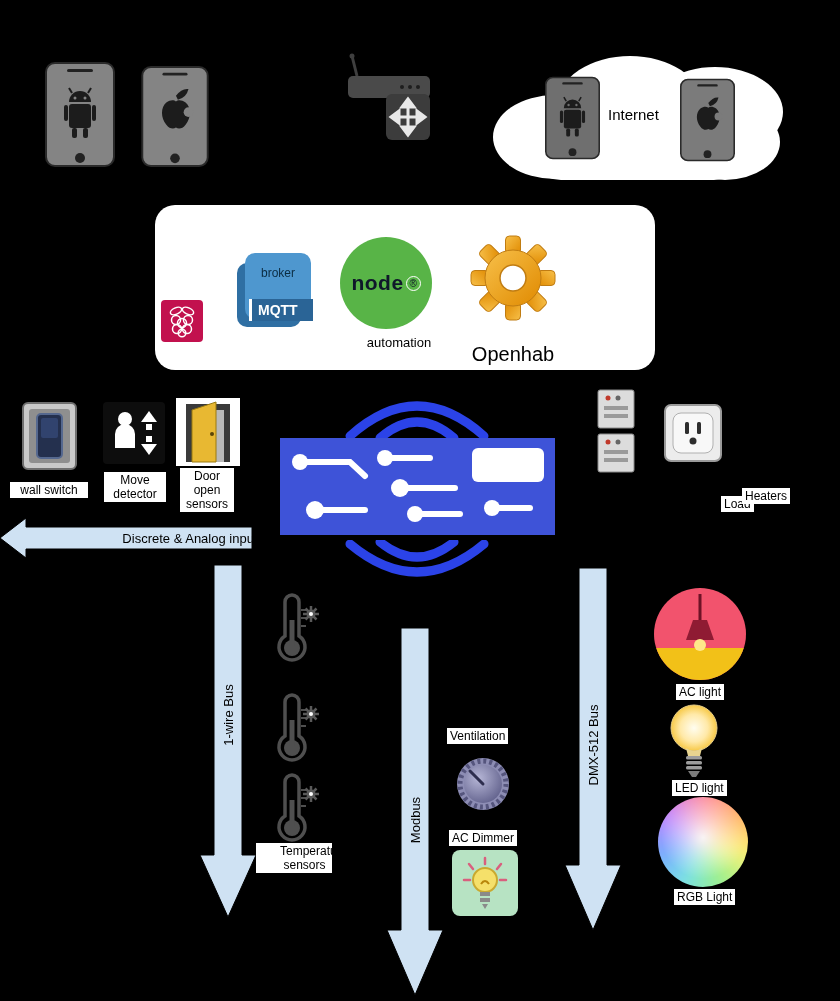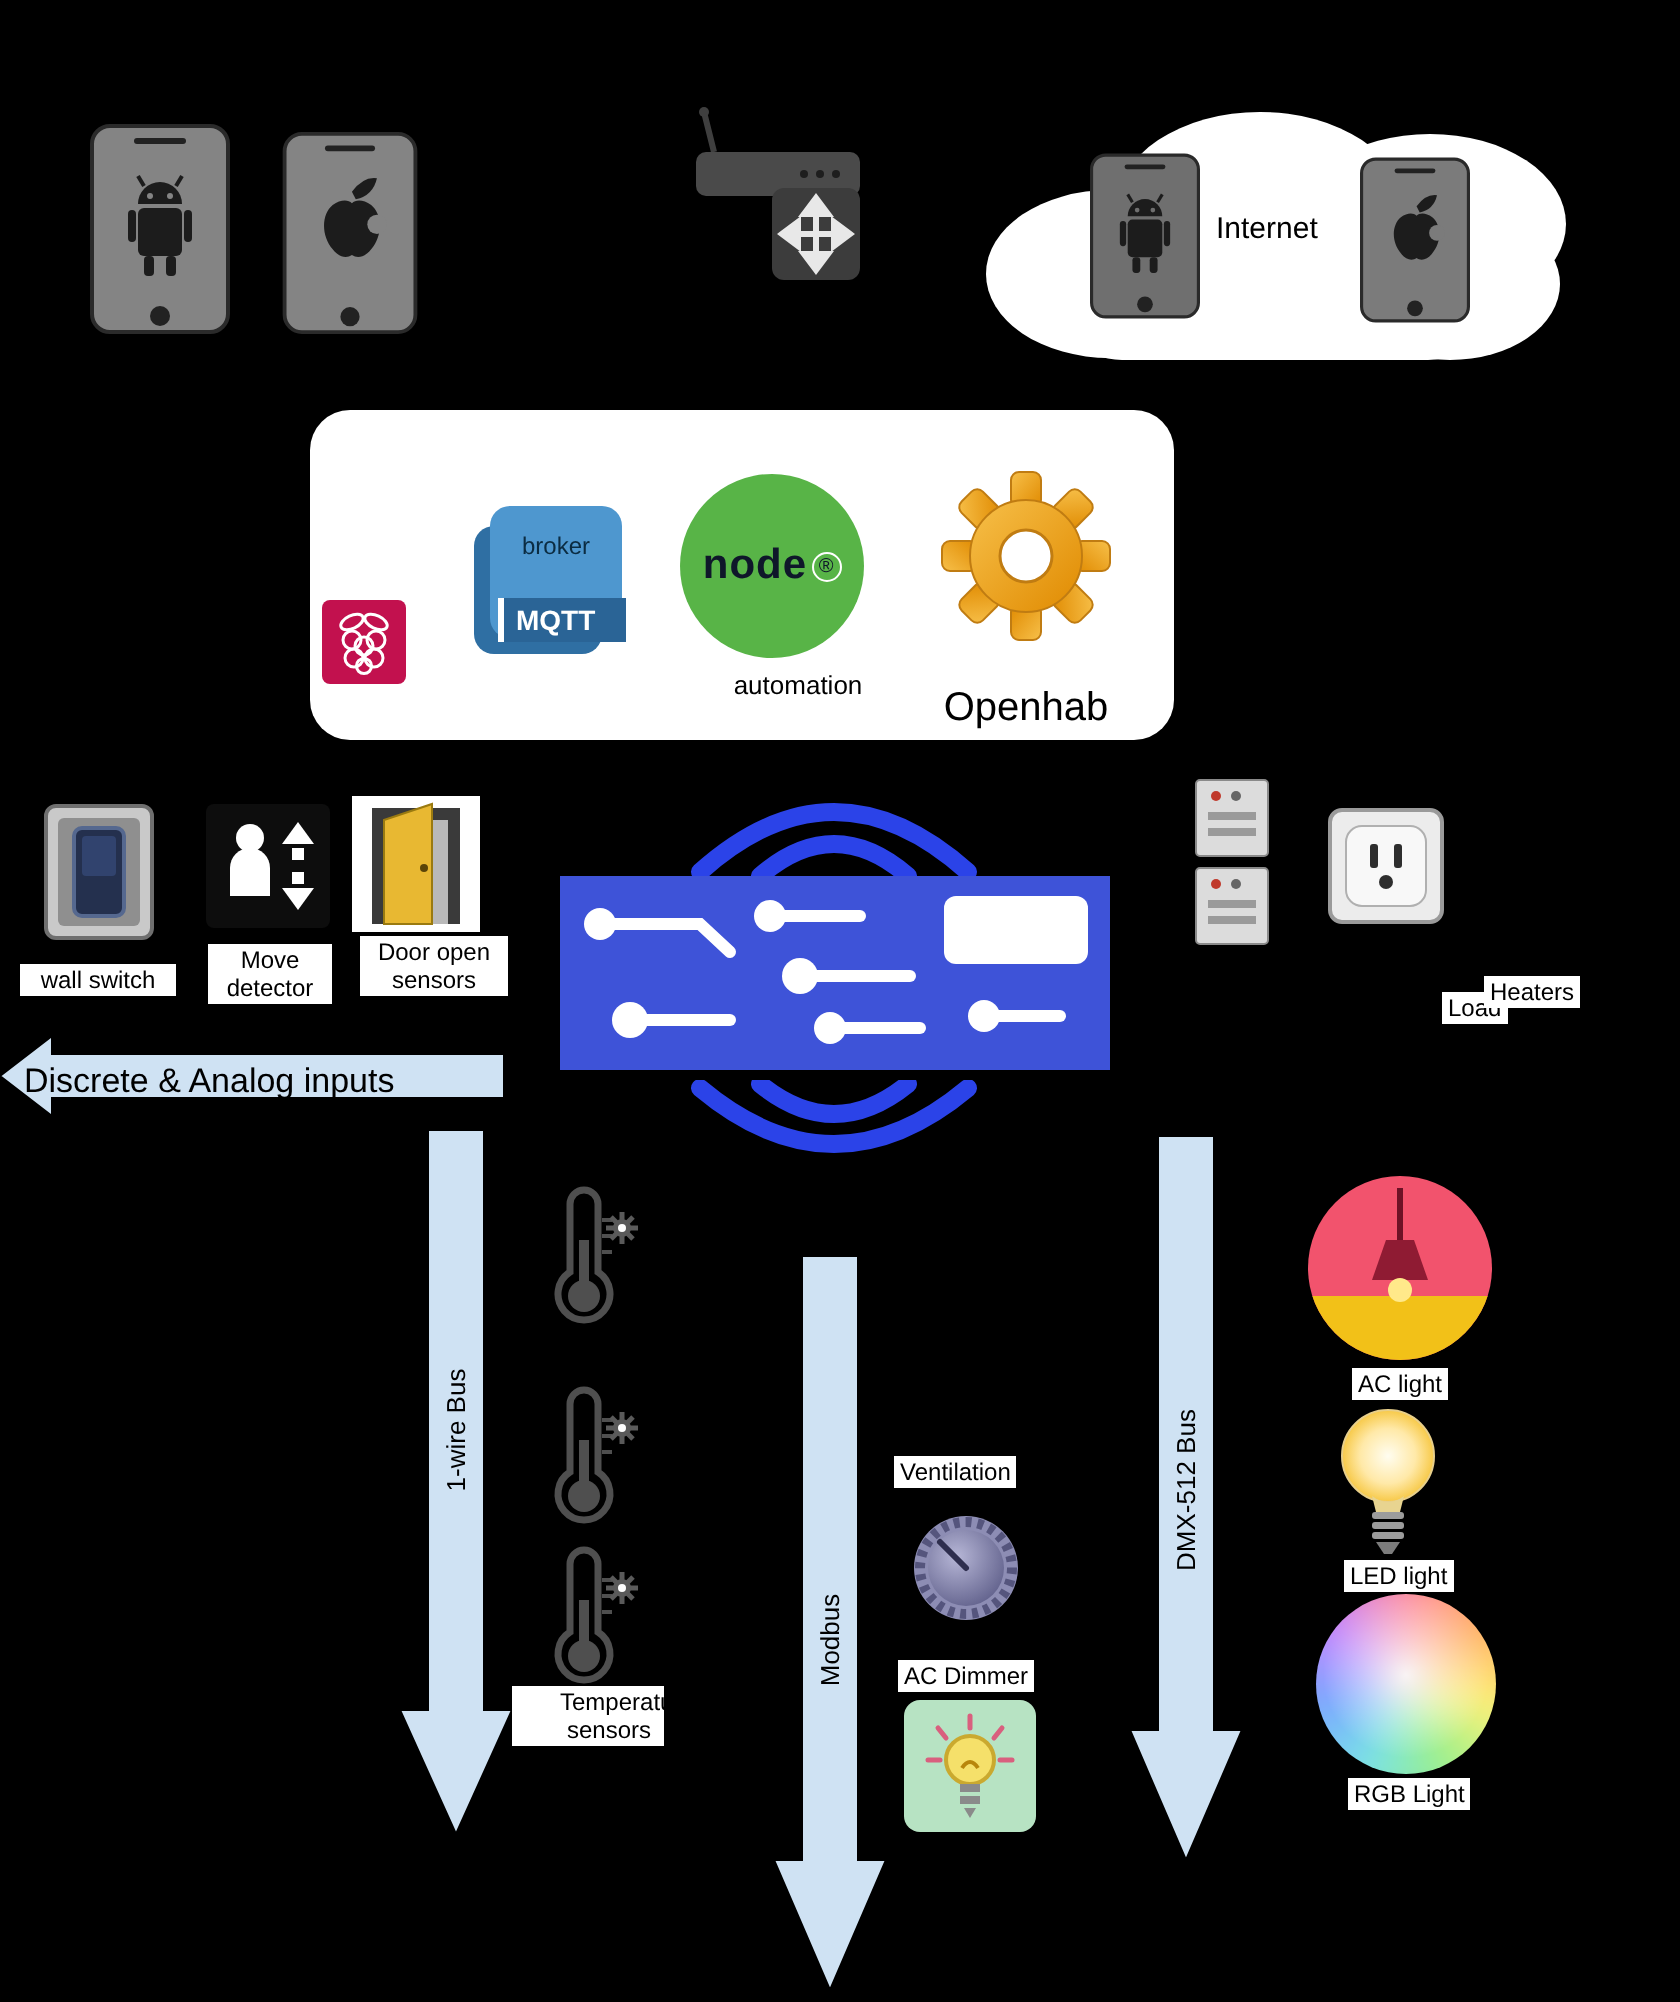--- a/index.html
+++ b/index.html
@@ -11,21 +11,21 @@
 
   
   .chip {
     position:absolute; background:#ffffff; color:#000;
     font-size:12px; line-height:1.18; text-align:center;
     padding:1px 3px; box-sizing:border-box;
   }
 
   
   .panel {
-    position:absolute; left:155px; top:205px; width:432px; height:165px;
+    position:absolute; left:155px; top:205px; width:500px; height:165px;
     background:#ffffff; border-radius:20px;
   }
   .node-circle {
     position:absolute; left:185px; top:32px; width:92px; height:92px;
     border-radius:50%; background:#58b447; display:flex; align-items:center;
     justify-content:center; color:#0f172a;
   }
   .node-text { font-size:21px; font-weight:bold; letter-spacing:.5px; }
   .node-reg { font-size:10px; margin-left:2px; border:1.5px solid #fff; border-radius:50%;
     width:13px; height:13px; display:inline-flex; align-items:center; justify-content:center; }
@@ -39,21 +39,21 @@
     background:#4e97cf; border-radius:10px; color:#0b2c42; font-size:12px;
     display:flex; justify-content:center; padding-top:13px; box-sizing:border-box; }
   .mqtt-bar { position:absolute; left:12px; top:46px; width:64px; height:22px;
     background:#2a6496; color:#fff; font-weight:bold; font-size:14px;
     display:flex; align-items:center; padding-left:6px; box-sizing:border-box;
     border-left:3px solid #fff; }
 
   
   .arrow-wrap { position:absolute; }
   .arrow-label {
-    position:absolute; width:100%; text-align:left; color:#000; font-size:17px;
+    position:absolute; width:100%; text-align:right; color:#000; font-size:13px;
   }
   .varrow-label {
     position:absolute; left:50%; transform:translate(-50%,-50%) rotate(-90deg);
     white-space:nowrap; color:#000; font-size:13px;
   }
 
   
   .rgb { position:absolute; left:658px; top:797px; width:90px; height:90px;
     border-radius:50%; overflow:hidden; }
   .rgb-inner { position:absolute; inset:-18px;
@@ -227,21 +227,21 @@
   </svg>
   <div class="chip" style="left:104px; top:472px; width:62px;">Move detector</div>
 
   <svg class="abs" style="left:176px; top:398px;" width="64" height="68" viewBox="0 0 64 68">
     <rect width="64" height="68" fill="#ffffff"></rect>
     <rect x="10" y="6" width="44" height="58" fill="#3a3a3a"></rect>
     <rect x="16" y="12" width="32" height="52" fill="#b9b9b9"></rect>
     <polygon points="16,12 40,4 40,64 16,64" fill="#e8b832" stroke="#9a7a10"></polygon>
     <circle cx="36" cy="36" r="2" fill="#5a4408"></circle>
   </svg>
-  <div class="chip" style="left:180px; top:468px; width:74px;">Door open sensors</div>
+  <div class="chip" style="left:180px; top:468px; width:54px;">Door open sensors</div>
 
   <svg class="abs" style="left:342px; top:392px;" width="150" height="48" viewBox="0 0 150 48">
     <g stroke="#2b43e8" stroke-width="9" fill="none" stroke-linecap="round">
       <path d="M8 44 Q75 -16 142 44"></path>
       <path d="M38 46 Q75 14 112 46"></path>
     </g>
   </svg>
 
   <svg class="abs" style="left:280px; top:438px;" width="275" height="97" viewBox="0 0 275 97">
     <rect width="275" height="97" fill="#3e53d8"></rect>

